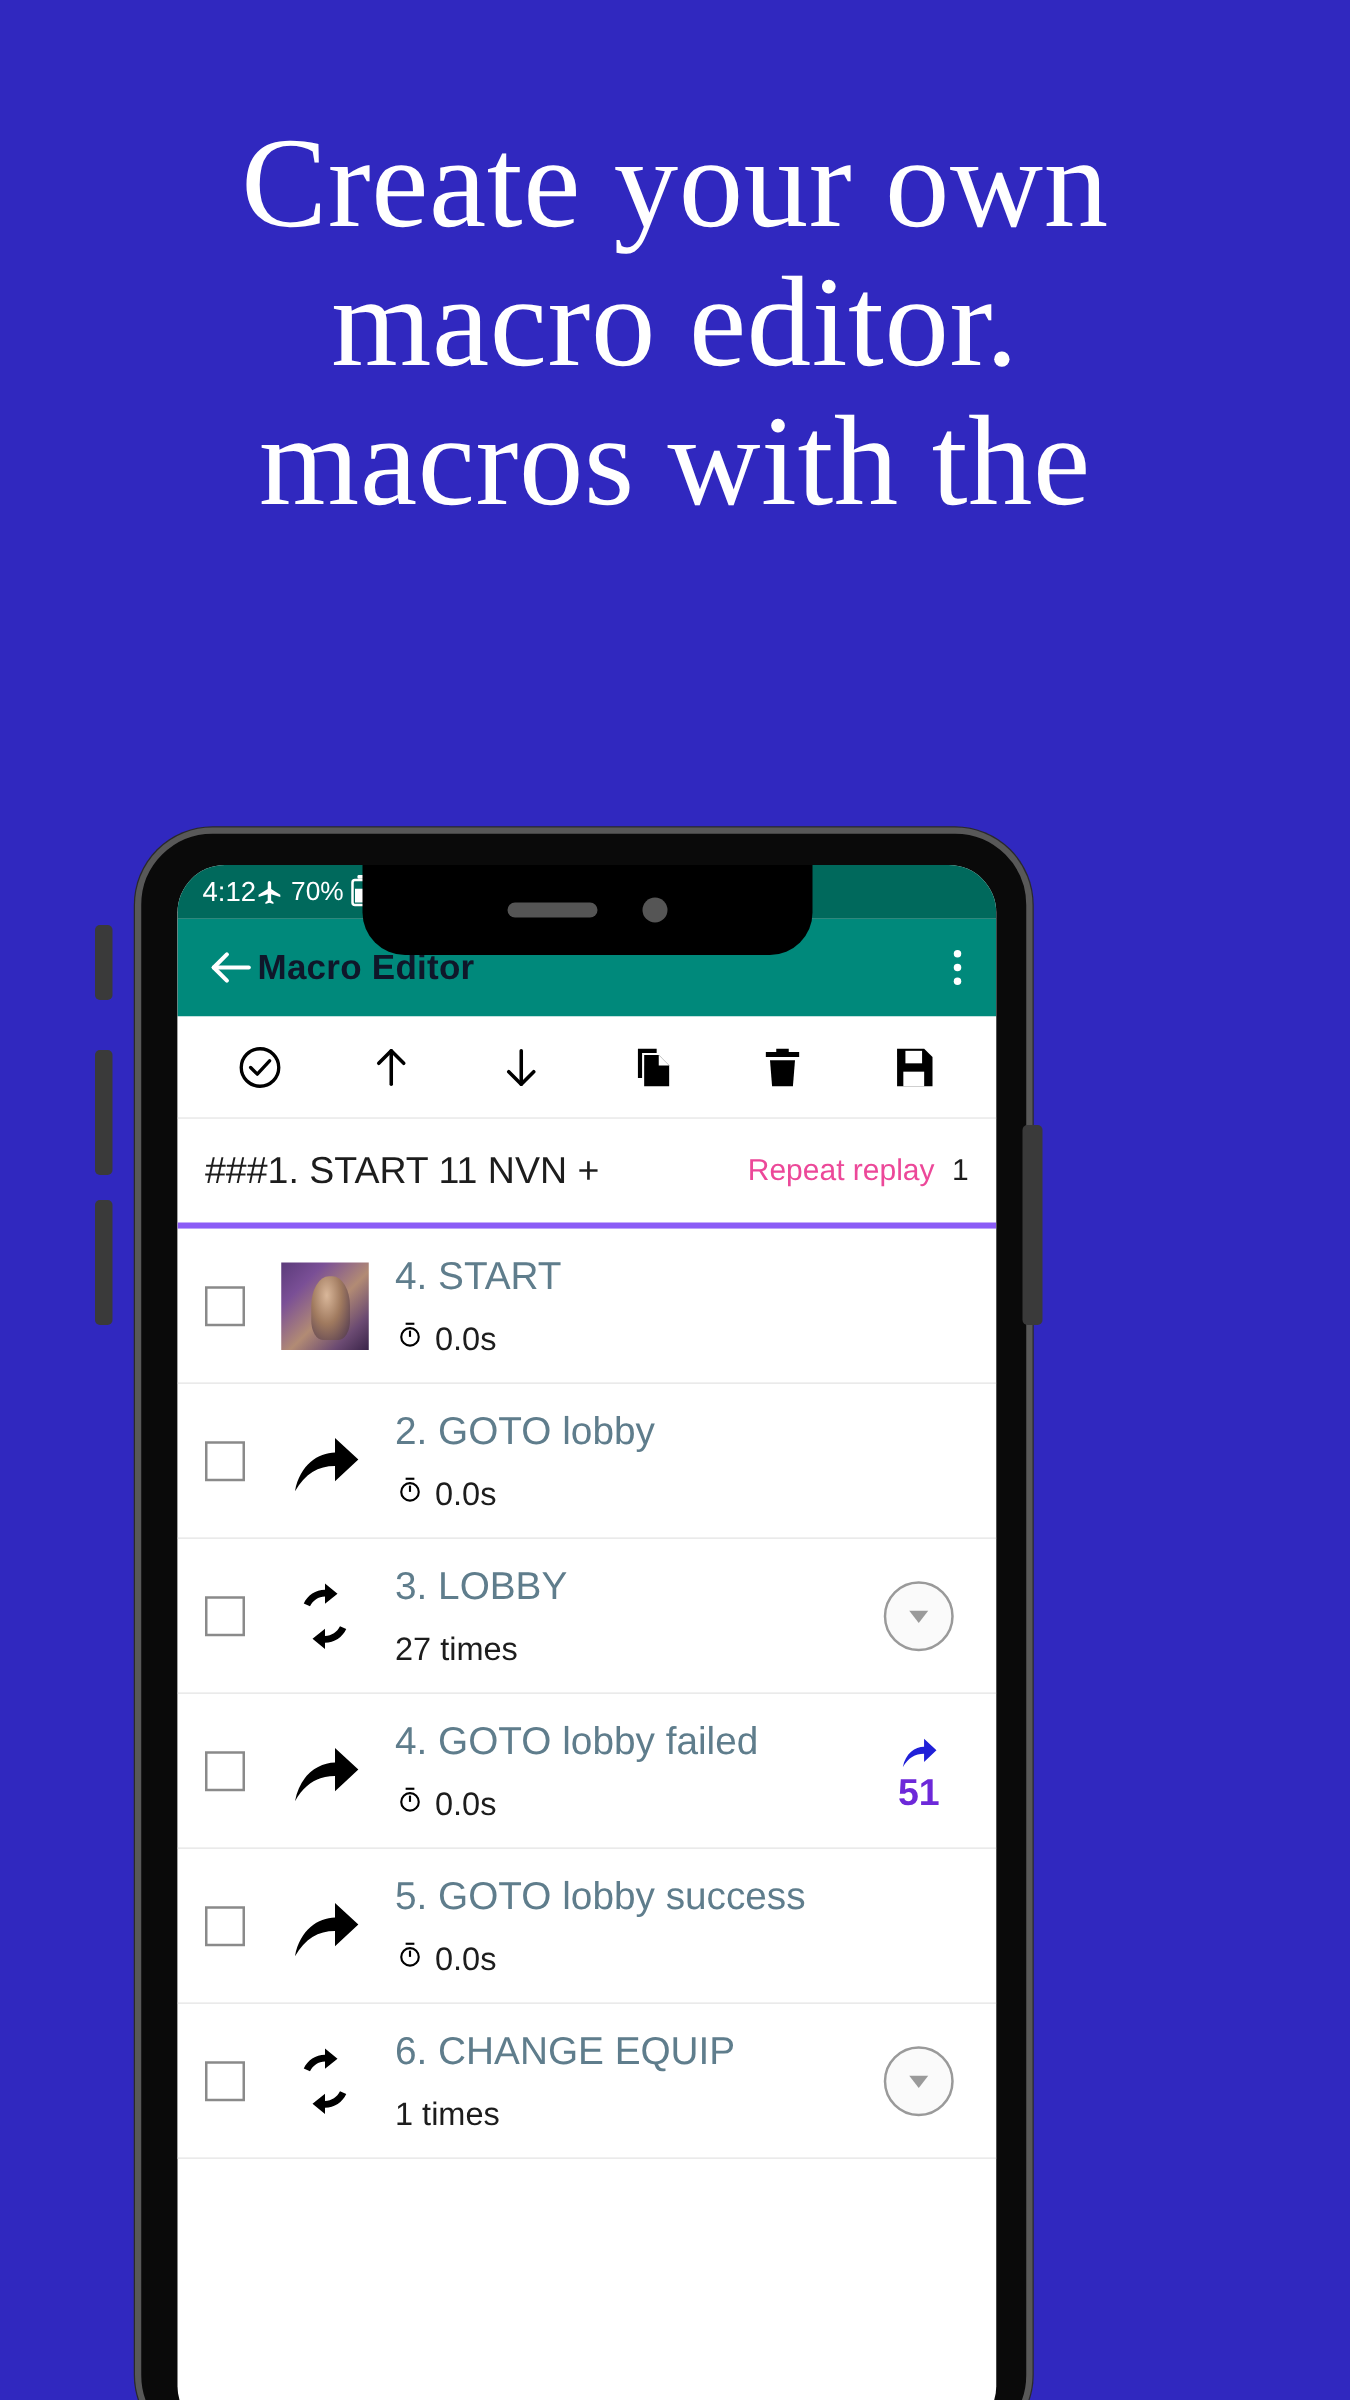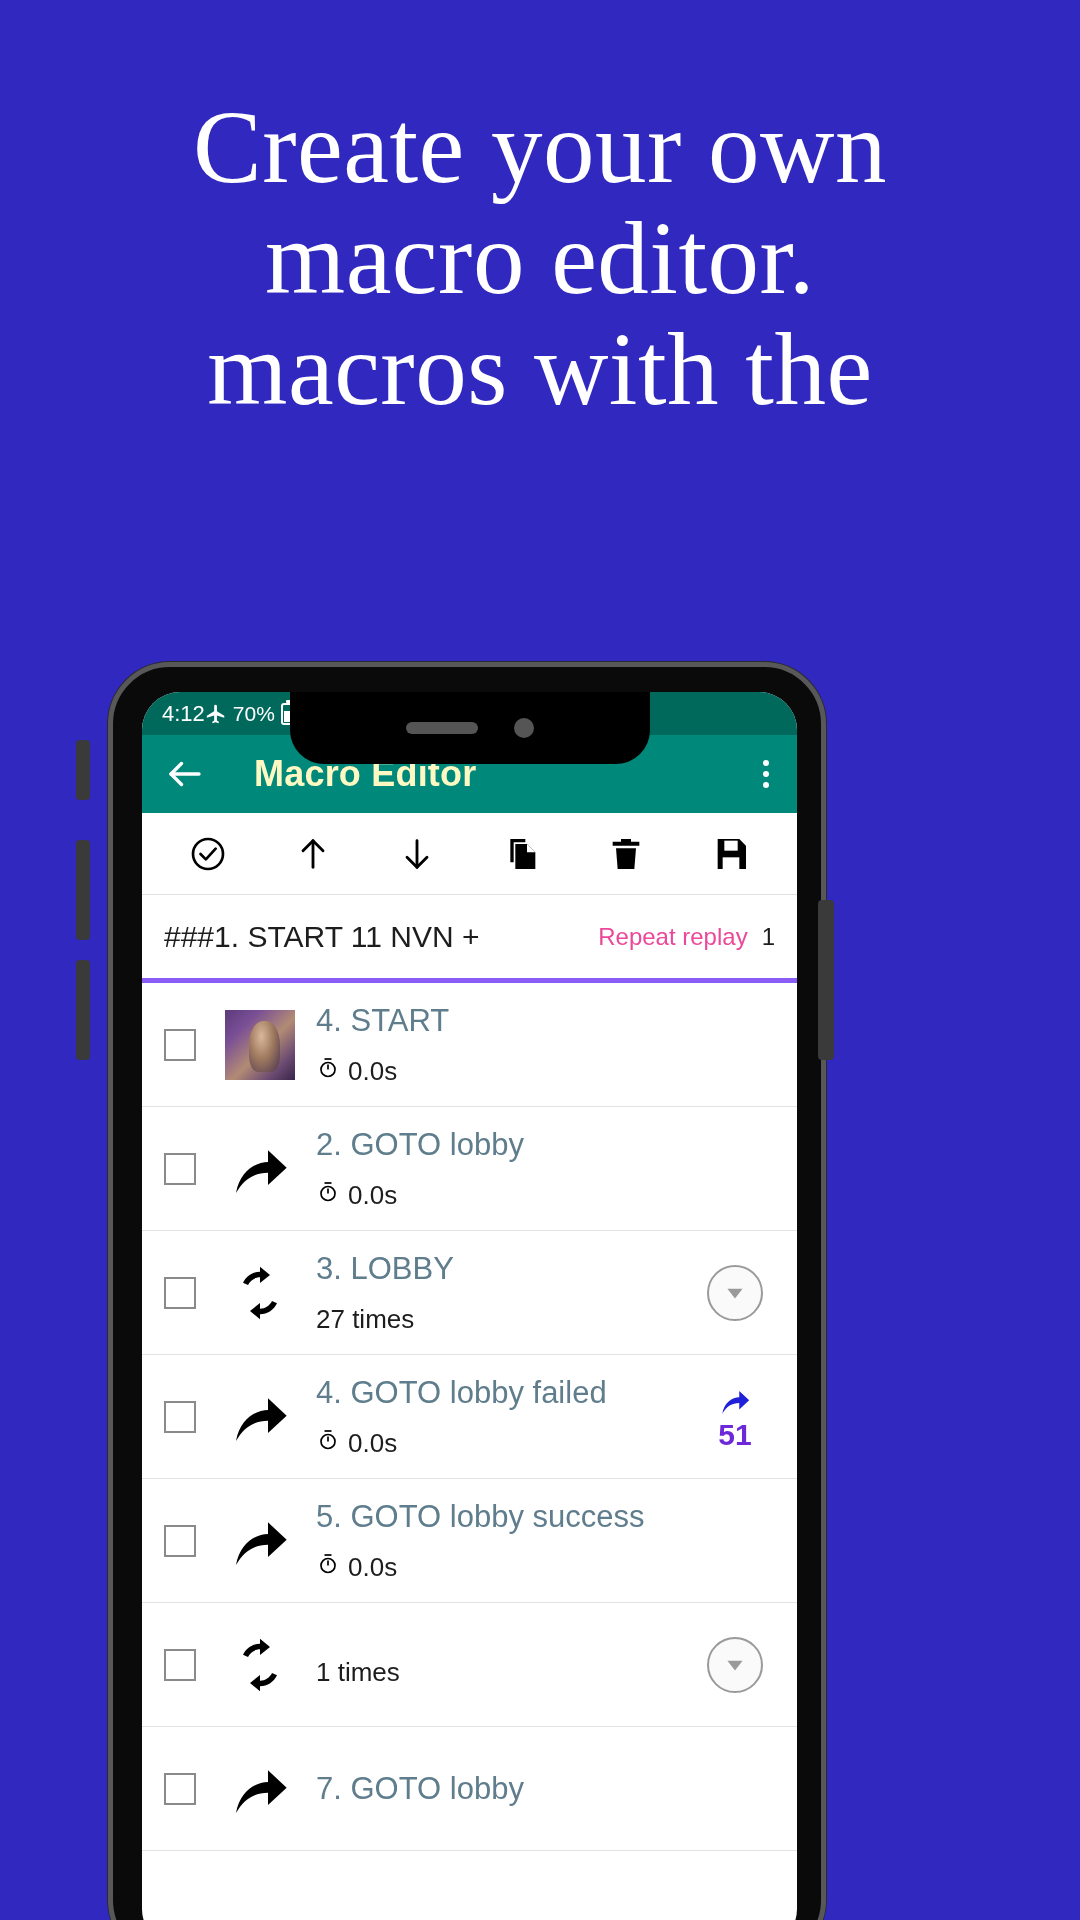--- a/index.html
+++ b/index.html
@@ -121,24 +121,23 @@
   .appbar {
     height:78px;
     background:#00897b;
     display:flex;
     align-items:center;
     padding:0 22px;
     position:relative;
   }
   .appbar .back { width:42px; height:42px; flex:0 0 auto; }
   .appbar .title {
-    color:#fef9c3;
-    font-size:36px;
+    color:#0f172a;
+    font-size:28px;
     font-weight:700;
-    margin-left:48px;
     letter-spacing:0.2px;
   }
   .appbar .overflow {
     margin-left:auto;
     display:flex; flex-direction:column; gap:5px;
     padding:6px;
   }
   .overflow .dot { width:6px; height:6px; background:#fff; border-radius:50%; }
 
   
@@ -473,41 +472,30 @@
 
       <div class="row">
         <span class="cb"></span>
         <span class="row-icon">
           <svg width="60" height="60" viewBox="0 0 24 24" fill="#000">
               <path d="M12 3.5c-3 0-5.6 1.8-6.8 4.4l2 .9C8.1 7 9.9 5.7 12 5.7V8l4-3.2L12 1.5z"></path>
               <path d="M12 20.5c3 0 5.6-1.8 6.8-4.4l-2-.9c-.9 1.8-2.7 3.1-4.8 3.1V16l-4 3.2 4 3.3z"></path>
             </svg>
         </span>
         <span class="row-text">
+          <span class="row-title">6. CHANGE EQUIP</span>
           <span class="row-sub">
             <span>1 times</span>
           </span>
         </span>
         <span class="row-right">
           <span class="chev-circle">
             <svg width="26" height="26" viewBox="0 0 24 24" fill="#9a9a9a">
                 <polygon points="5,8 19,8 12,17"></polygon>
               </svg>
           </span>
         </span>
       </div>
 
-      <div class="row">
-        <span class="cb"></span>
-        <span class="row-icon">
-          <svg width="64" height="64" viewBox="0 0 24 24" fill="#000">
-              <path d="M3 21c1.5-8 7-11.5 12-11.6V5l7 6.5-7 6.5v-4.6c-5 0-9 2.3-12 7.6z"></path>
-            </svg>
-        </span>
-        <span class="row-text">
-          <span class="row-title">7. GOTO lobby</span>
-        </span>
-        <span class="row-right"></span>
-      </div>
 
     </div>
   </div>
 </div>
 
 </body></html>

